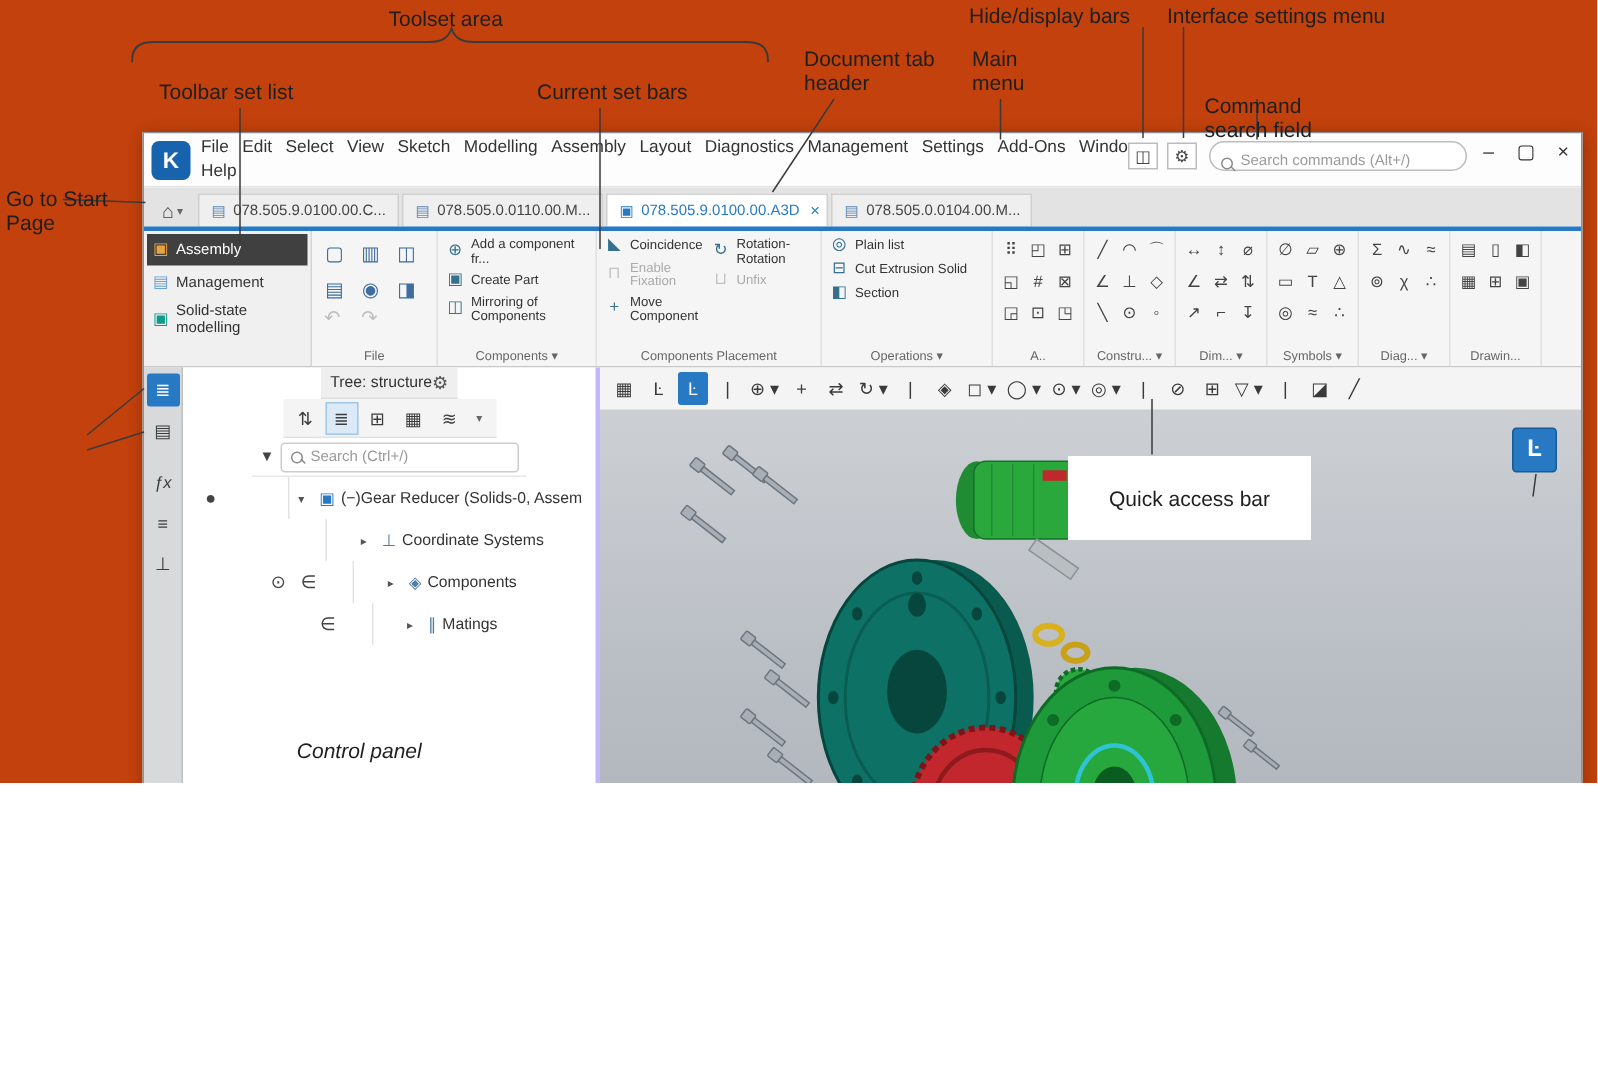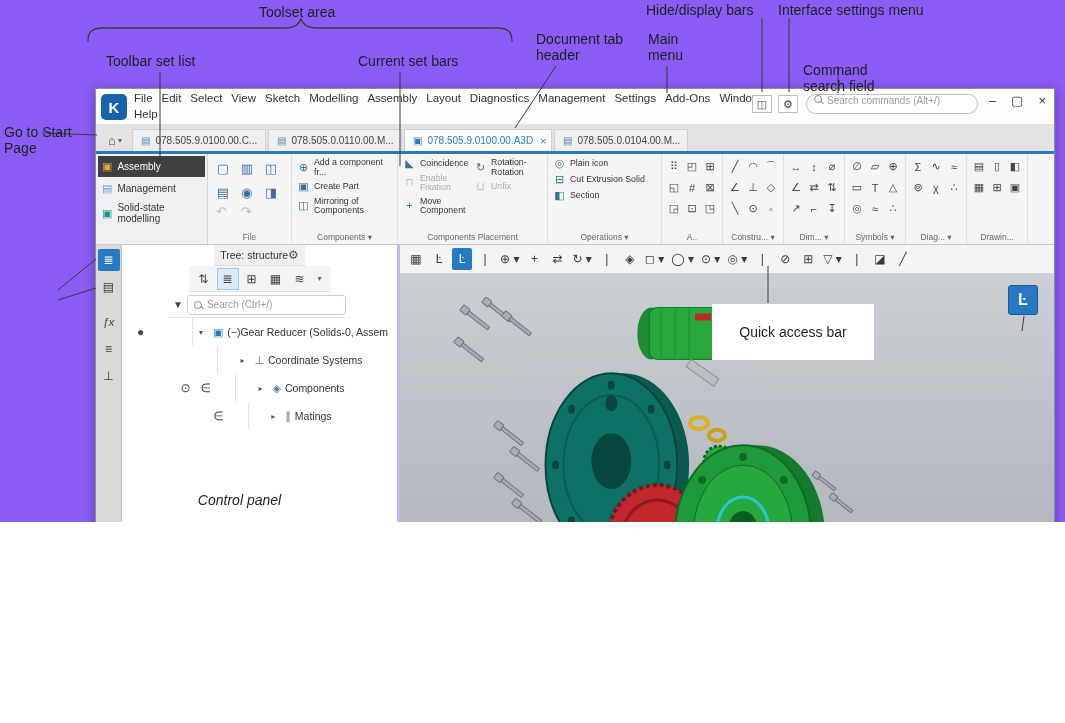--- a/index.html
+++ b/index.html
@@ -1,31 +1,31 @@
 <!DOCTYPE html>
 <html><head>
 <meta charset="utf-8">
 <style>
 *{margin:0;padding:0;box-sizing:border-box;}
 body{font-family:"Liberation Sans",sans-serif;background:#fff;}
-#canvas{position:relative;width:1065px;height:522px;background:#8b5cf6;overflow:hidden;}
+#canvas{position:relative;width:1065px;height:522px;background:#c2410c;overflow:hidden;}
 
 .ann{position:absolute;font-size:14px;color:#1f1f1f;line-height:1.15;z-index:30;}
 .ann-box{position:absolute;background:#fff;display:flex;align-items:center;justify-content:center;font-size:14px;color:#1f1f1f;z-index:30;text-align:center;}
 #overlay{position:absolute;inset:0;z-index:28;pointer-events:none;}
 
 #appwin{position:absolute;left:95px;top:88px;width:960px;height:627px;background:#fff;border:1px solid #8a9097;box-shadow:0 2px 10px rgba(0,0,0,.28);display:flex;flex-direction:column;}
 
 .menubar{position:relative;height:36px;background:#fdfdfd;border-bottom:1px solid #e3e3e3;flex:none;}
 .logo{position:absolute;left:5px;top:5px;width:26px;height:26px;background:#1863ae;color:#fff;border-radius:5px;display:flex;align-items:center;justify-content:center;font-weight:bold;font-size:15px;}
 .menu-row1{position:absolute;left:38px;top:3px;display:flex;gap:9px;font-size:11.5px;color:#333;white-space:nowrap;}
 .menu-row2{position:absolute;left:38px;top:19px;font-size:11.5px;color:#333;}
 .tb-btn{position:absolute;top:6px;width:20px;height:18px;border:1px solid #bcbcbc;background:#fff;display:flex;align-items:center;justify-content:center;font-size:11px;color:#444;}
 #btn-bars{left:656px;} #btn-gear{left:682px;}
-.cmd-search{position:absolute;left:710px;top:5px;width:172px;height:20px;border:1px solid #bdbdbd;border-radius:10px;background:#fff;display:flex;align-items:flex-start;padding:0 7px;gap:5px;}
+.cmd-search{position:absolute;left:710px;top:5px;width:172px;height:20px;border:1px solid #bdbdbd;border-radius:10px;background:#fff;display:flex;align-items:flex-end;padding:0 7px;gap:5px;}
 .mag{width:8px;height:8px;border:1.3px solid #8a8a8a;border-radius:50%;position:relative;display:inline-block;flex:none;}
 .mag::after{content:"";position:absolute;width:4px;height:1.3px;background:#8a8a8a;transform:rotate(45deg);right:-3px;bottom:-1px;}
 .cmd-search input{border:none;outline:none;font-size:10px;color:#999;width:100%;background:transparent;font-family:inherit;}
 input::placeholder{color:#9b9b9b;}
 .win-btns{position:absolute;right:8px;top:4px;display:flex;gap:15px;font-size:13px;color:#333;}
 .win-btns span{cursor:default;}
 
 .tabbar{height:26px;background:#e3e3e3;display:flex;align-items:flex-end;padding-left:2px;flex:none;}
 .home-btn{width:34px;height:22px;display:flex;align-items:center;justify-content:center;gap:2px;font-size:13px;color:#444;}
 .home-btn .hcaret{font-size:8px;color:#666;}
@@ -262,21 +262,21 @@
             </div>
           </div>
         </div>
         <div class="rcap">Components Placement</div>
       </div>
 
       <div class="rgroup" id="g-oper">
         <div class="rbody">
           <div class="tbtn">
             <span class="bicn">◎</span>
-            <span>Plain icon</span>
+            <span>Plain list</span>
           </div>
           <div class="tbtn">
             <span class="bicn">⊟</span>
             <span>Cut Extrusion Solid</span>
           </div>
           <div class="tbtn">
             <span class="bicn">◧</span>
             <span>Section</span>
           </div>
         </div>

